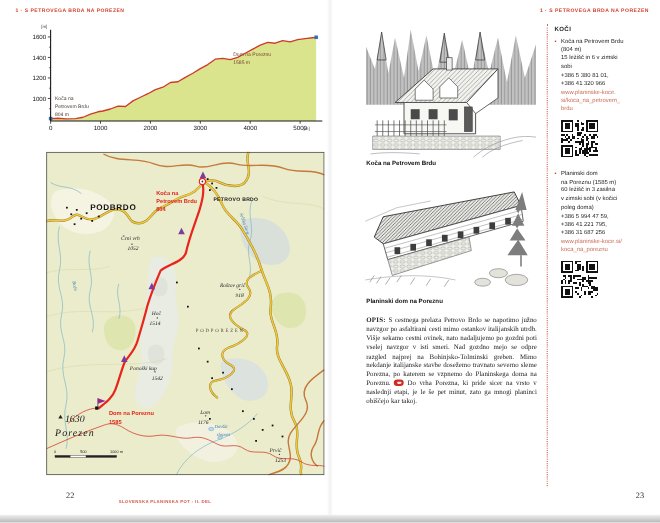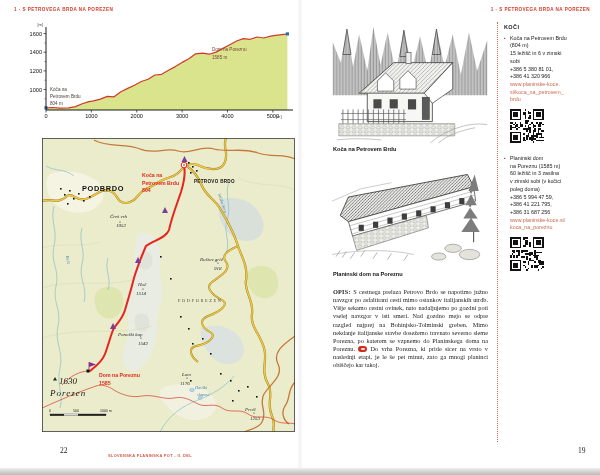--- a/index.html
+++ b/index.html
@@ -790,16 +790,16 @@
         <rect x="0" y="20" width="1" height="1" fill="#111"></rect>
         <rect x="1" y="20" width="1" height="1" fill="#111"></rect>
         <rect x="2" y="20" width="1" height="1" fill="#111"></rect>
         <rect x="3" y="20" width="1" height="1" fill="#111"></rect>
         <rect x="4" y="20" width="1" height="1" fill="#111"></rect>
         <rect x="5" y="20" width="1" height="1" fill="#111"></rect>
         <rect x="6" y="20" width="1" height="1" fill="#111"></rect>
       </svg></div>
 </div>
 
-<div class="abs pagenum" style="left:578px;top:446px;">19</div>
+<div class="abs pagenum" style="left:578px;top:446px;">23</div>
 
 <div class="abs gutter"></div>
 <div class="abs edge-bottom"></div>
 
 </body></html>

